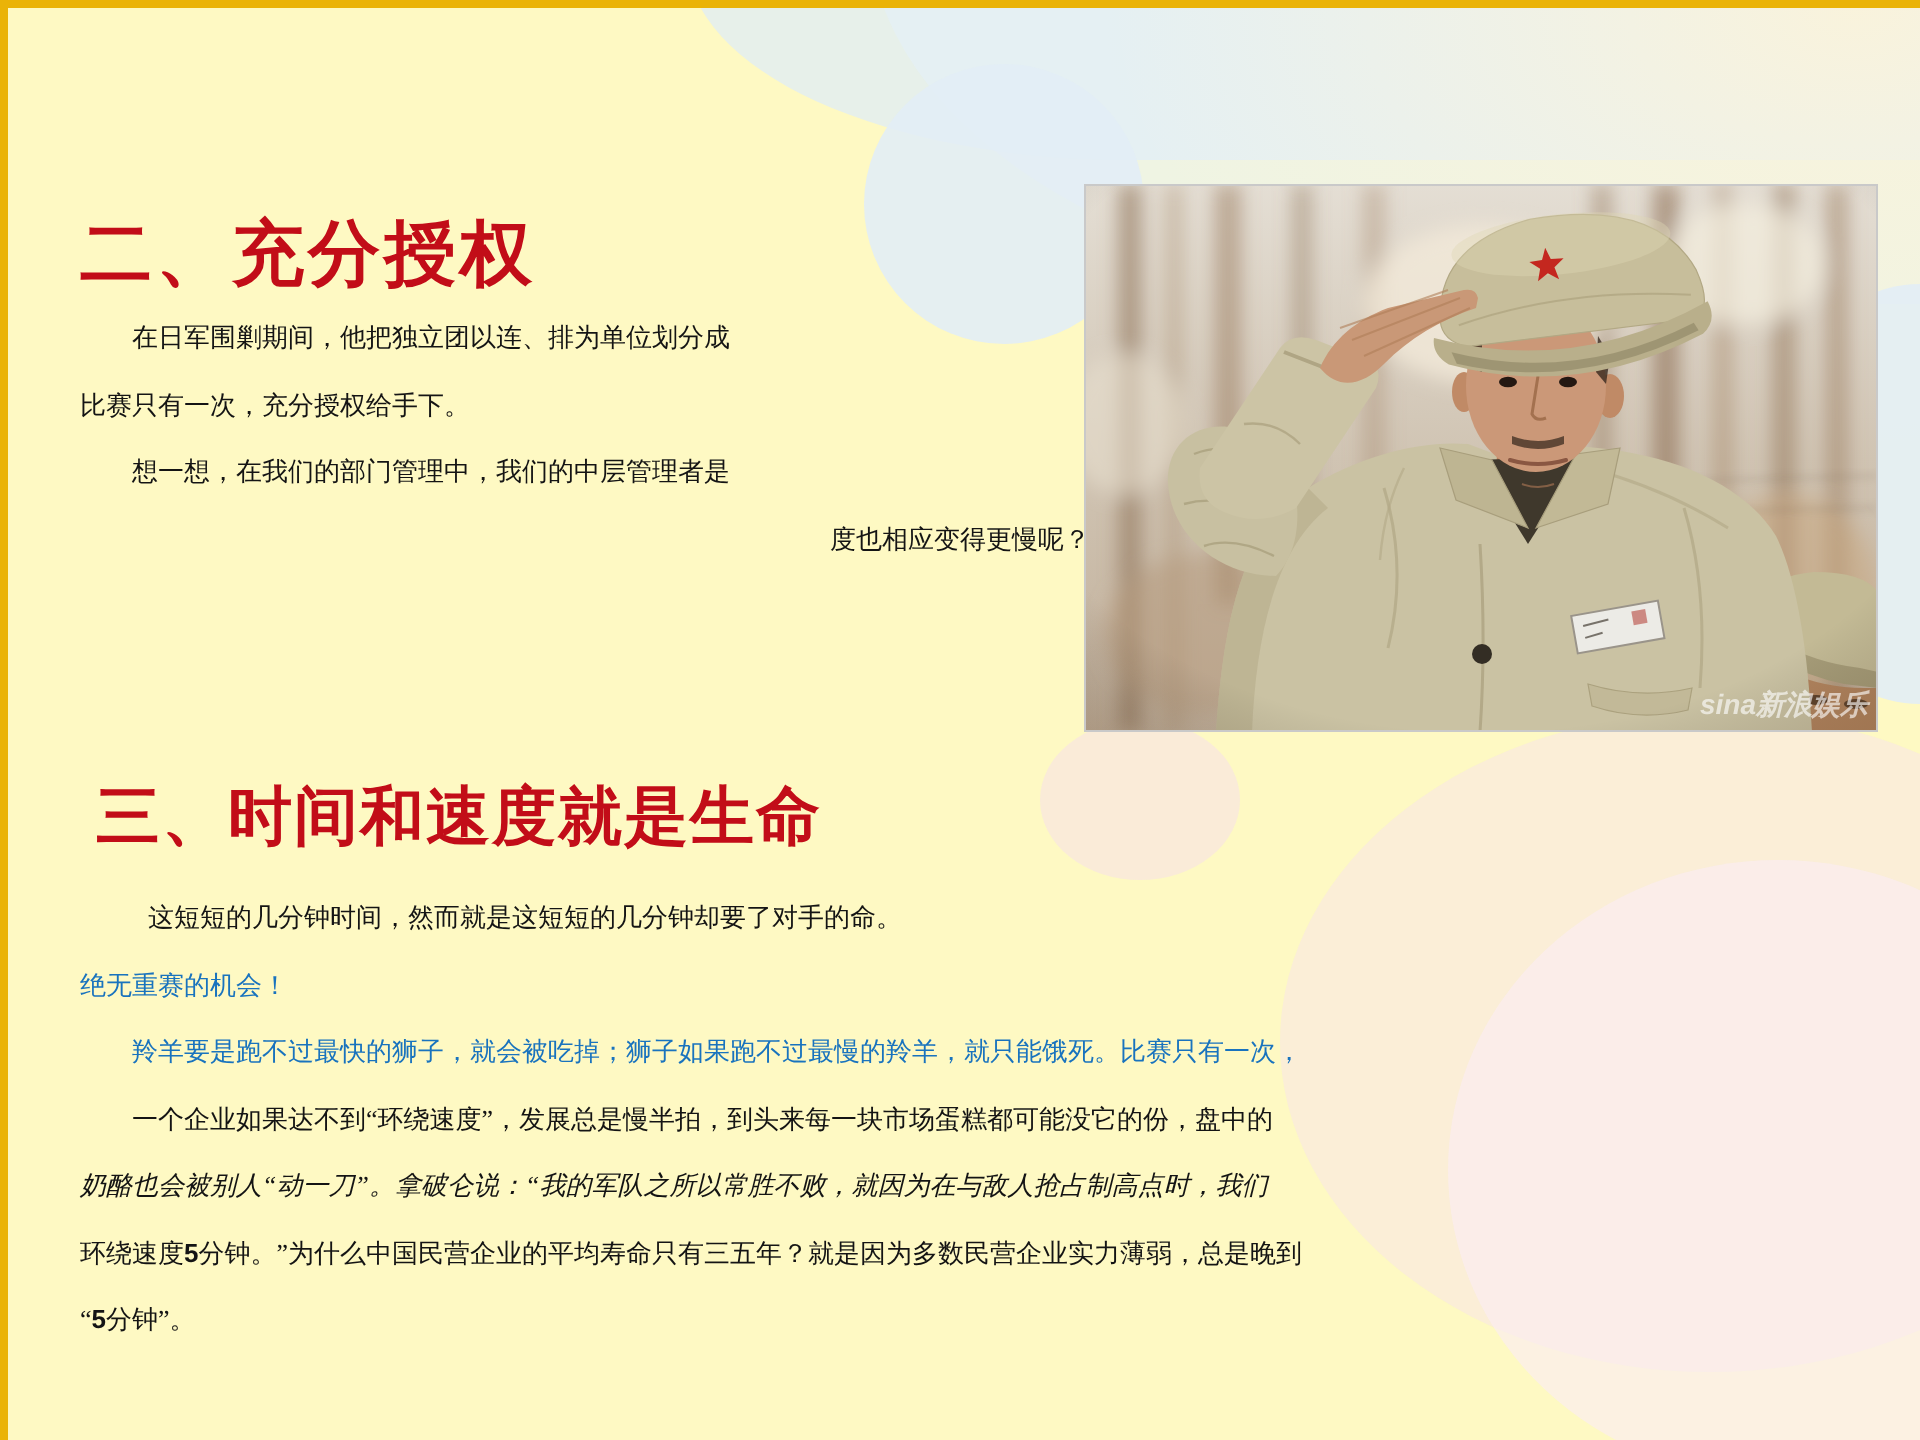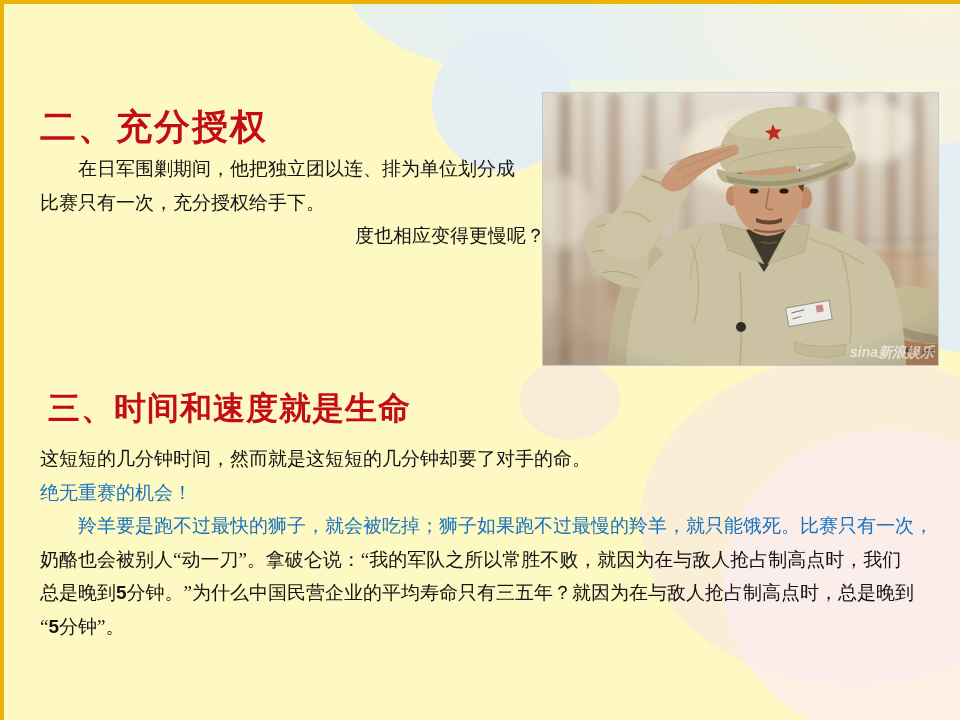--- a/index.html
+++ b/index.html
@@ -14,21 +14,21 @@
   #decor-blue-circle-left{left:428px;top:28px;width:140px;height:140px;border-radius:50%;background:rgba(226,237,246,0.9);}
   #decor-blue-circle-right{right:-62px;top:138px;width:160px;height:210px;border-radius:50%;background:rgba(226,237,246,0.9);}
   #decor-pink-1{left:516px;top:356px;width:100px;height:80px;border-radius:50%;background:rgba(246,224,234,0.55);}
   #decor-pink-2{left:636px;top:352px;width:430px;height:330px;border-radius:50%;background:rgba(247,228,236,0.5);}
   #decor-pink-3{right:-76px;top:426px;width:330px;height:310px;border-radius:50%;background:rgba(250,236,242,0.65);}
 
   .heading{position:absolute;font-weight:700;white-space:nowrap;z-index:3;}
   #section2-title{left:36px;top:103px;font-size:36px;line-height:40px;letter-spacing:2px;}
   #section3-title{left:44px;top:386px;font-size:32px;line-height:36px;letter-spacing:1px;}
 
-  .textblock{position:absolute;z-index:3;font-family:"Liberation Serif","DejaVu Serif",serif;font-size:19px;color:#141414;}
+  .textblock{position:absolute;z-index:3;font-family:"Liberation Serif","DejaVu Serif",serif;font-size:13px;color:#141414;}
   #section2-body{left:36px;top:148px;width:505px;}
   #section3-body{left:36px;top:438px;width:900px;}
   .tline{height:33.5px;line-height:33.5px;white-space:nowrap;}
   .tline .b{font-weight:bold;font-family:"Liberation Sans","DejaVu Sans",sans-serif;}
 
   #photo-figure{position:absolute;left:538px;top:88px;width:397px;height:274px;margin:0;z-index:2;}
   #photo-figure svg{display:block;}
 </style>
 </head>
 <body>
@@ -41,20 +41,21 @@
   <div class="decor" id="decor-blue-circle-left"></div>
   <div class="decor" id="decor-blue-circle-right"></div>
   <div class="decor" id="decor-pink-1"></div>
   <div class="decor" id="decor-pink-2"></div>
   <div class="decor" id="decor-pink-3"></div>
 
   <div class="heading" id="section2-title" style="color: rgb(194, 13, 24);">二、充分授权</div>
   <div class="textblock" id="section2-body">
       <div class="tline" style="color: rgb(20, 20, 20);"><span>　　在日军围剿期间，他把独立团以连、排为单位划分成</span></div>
       <div class="tline" style="color: rgb(20, 20, 20);"><span>比赛只有一次，充分授权给手下。</span></div>
+      <div class="tline" style="color: rgb(20, 20, 20);"><span>　　想一想，在我们的部门管理中，我们的中层管理者是</span></div>
       <div class="tline" style="color: rgb(20, 20, 20); text-align: right;"><span>度也相应变得更慢呢？</span></div>
     </div>
 
   <figure id="photo-figure">
     <svg width="397" height="274" viewBox="0 0 397 274" xmlns="http://www.w3.org/2000/svg">
       <defs>
         <linearGradient id="bgGrad" x1="0" y1="0" x2="0" y2="1">
           <stop offset="0" stop-color="#e4ded4"></stop>
           <stop offset="0.5" stop-color="#d0c4b3"></stop>
           <stop offset="1" stop-color="#c1af9a"></stop>
@@ -169,21 +170,22 @@
       </g>
 
       <rect x="0" y="0" width="397" height="274" fill="url(#vig)"></rect>
       <text x="392" y="265" text-anchor="end" font-size="14" font-style="italic" font-weight="bold" fill="#ffffff" opacity="0.62">sina新浪娱乐</text>
       <rect x="0.5" y="0.5" width="396" height="273" fill="none" stroke="#c9c9c9" stroke-width="1"></rect>
     </svg>
   </figure>
 
   <div class="heading" id="section3-title" style="color: rgb(194, 13, 24); text-align: center;">三、时间和速度就是生命</div>
   <div class="textblock" id="section3-body">
-      <div class="tline" style="color: rgb(20, 20, 20);"><span>这短短的几分钟时间，然而就是这短短的几分钟却要了对手的命。</span></div>
+      <div class="tline" style="color: rgb(20, 20, 20); margin-left: 34px;"><span>这短短的几分钟时间，然而就是这短短的几分钟却要了对手的命。</span></div>
       <div class="tline" style="color: rgb(25, 115, 190);"><span>绝无重赛的机会！</span></div>
       <div class="tline" style="color: rgb(25, 115, 190);"><span>　　羚羊要是跑不过最快的狮子，就会被吃掉；狮子如果跑不过最慢的羚羊，就只能饿死。比赛只有一次，</span></div>
-      <div class="tline" style="color: rgb(20, 20, 20);"><span>奶酪也会被别人“动一刀”。拿破仑说：“我的军队之所以常胜不败，就因为在与敌人抢占制高点时，我们</span></div>
-      <div class="tline" style="color: rgb(20, 20, 20);"><span>总是晚到</span><span class="b">5</span><span>分钟。”为什么中国民营企业的平均寿命只有三五年？就因为在与敌人抢占制高点时，总是晚到</span></div>
+      <div class="tline" style="color: rgb(20, 20, 20);"><span>　　一个企业如果达不到“环绕速度”，发展总是慢半拍，到头来每一块市场蛋糕都可能没它的份，盘中的</span></div>
+      <div class="tline" style="color: rgb(20, 20, 20); font-style: italic;"><span>奶酪也会被别人“动一刀”。拿破仑说：“我的军队之所以常胜不败，就因为在与敌人抢占制高点时，我们</span></div>
+      <div class="tline" style="color: rgb(20, 20, 20);"><span>环绕速度</span><span class="b">5</span><span>分钟。”为什么中国民营企业的平均寿命只有三五年？就是因为多数民营企业实力薄弱，总是晚到</span></div>
       <div class="tline" style="color: rgb(20, 20, 20);"><span>“</span><span class="b">5</span><span>分钟”。</span></div>
     </div>
 
 </div>
 
 </body></html>

